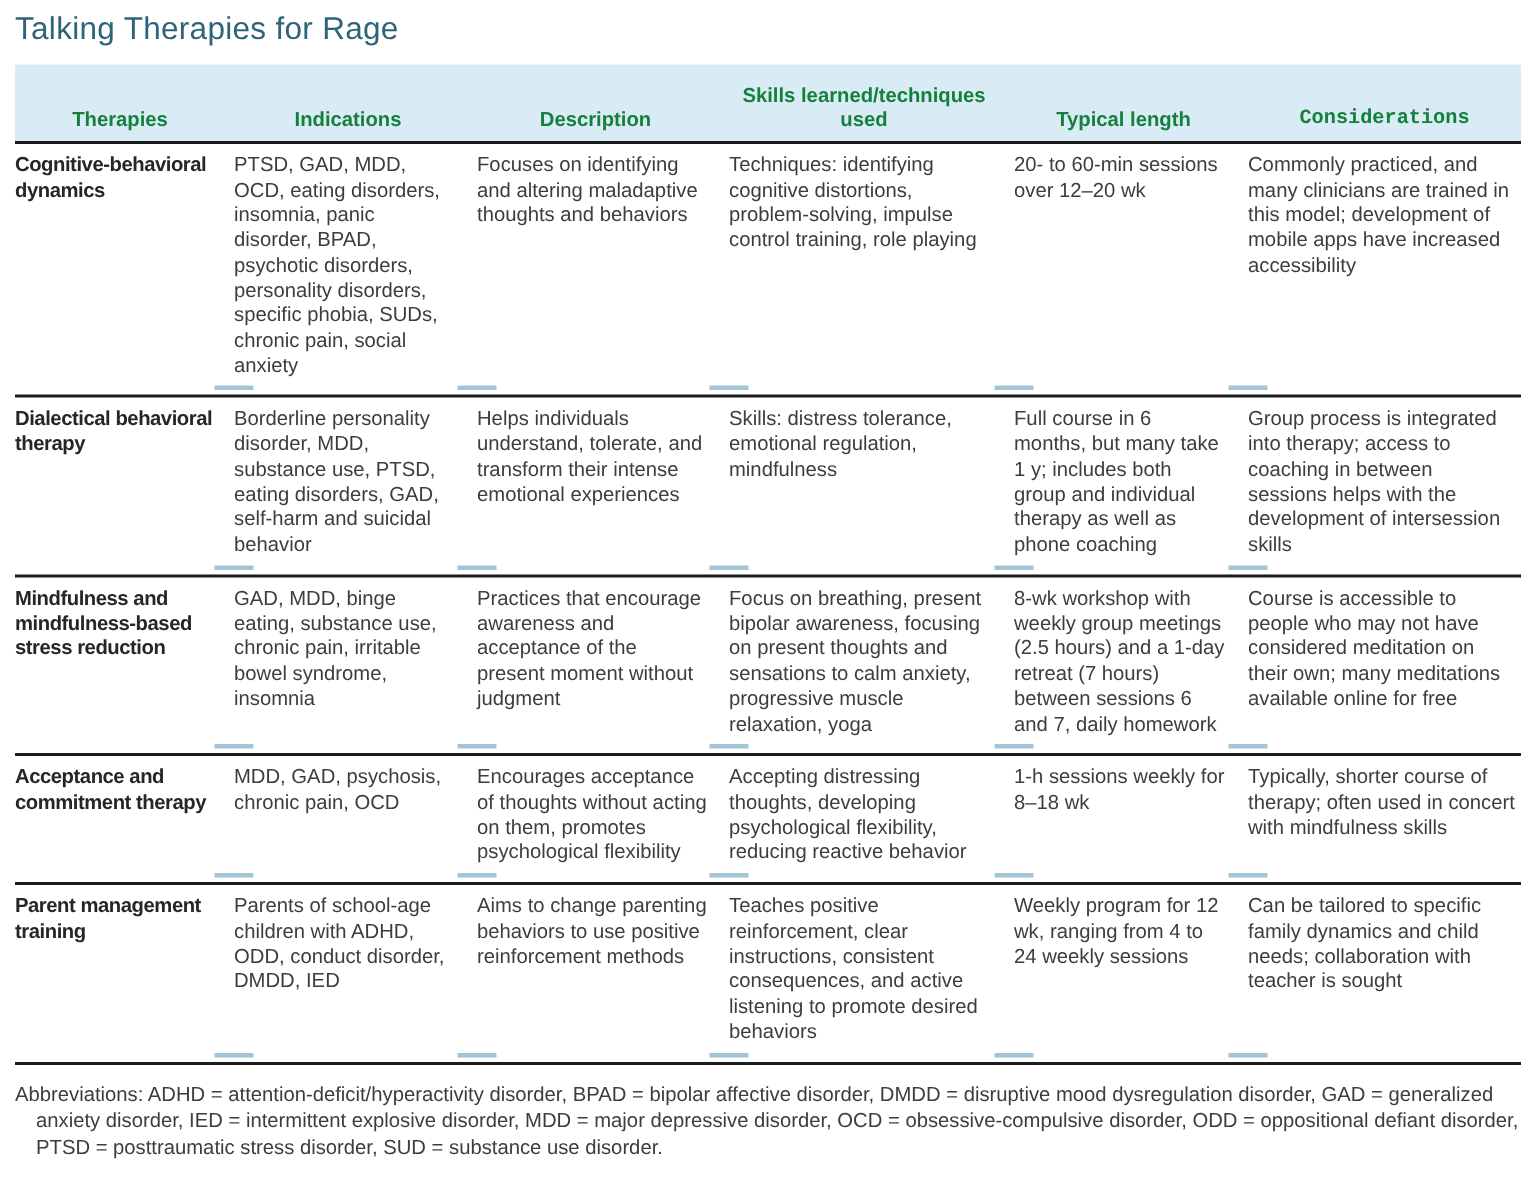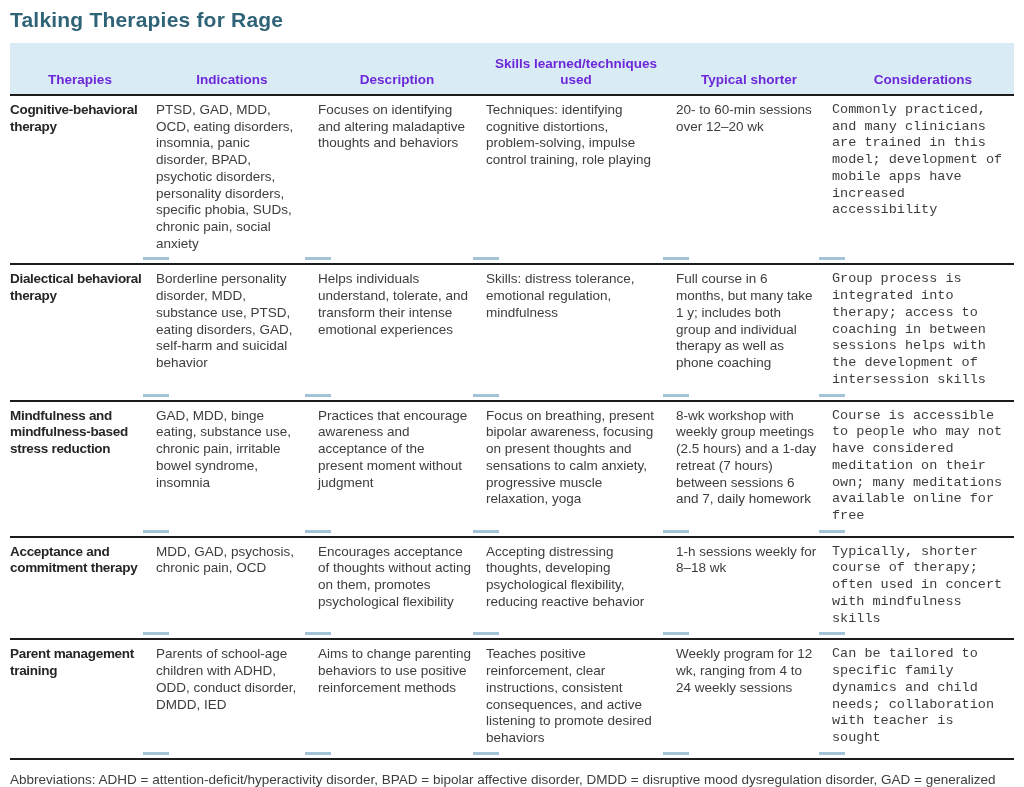--- a/index.html
+++ b/index.html
@@ -16,50 +16,50 @@
     width:1024px;height:787px;
     font-family:"Liberation Sans", sans-serif;
     -webkit-font-smoothing:antialiased;
   }
   .page{padding:8px 10px 0 10px;width:1004px;box-sizing:content-box;}
   .table-label{
     color:var(--accent-teal);font-weight:bold;font-size:15px;
     margin:2px 0 5px 0;
   }
   .table-title{
-    color:var(--accent-teal);font-weight:bold;font-size:21px;
+    color:var(--accent-teal);font-weight:normal;font-size:21px;
     margin:0 0 11px 0;letter-spacing:0.2px;
   }
   table.therapies-table{
     border-collapse:separate;border-spacing:0;table-layout:fixed;
     width:1004px;
   }
   col.c1{width:146px}col.c2{width:162px}col.c3{width:168px}
   col.c4{width:190px}col.c5{width:156px}col.c6{width:182px}
   thead th{
     background:var(--header-bg);
-    font-size:13.5px;font-weight:bold;color:#6d28d9;
+    font-size:13.5px;font-weight:bold;color:#15803d;
     vertical-align:bottom;text-align:center;
     padding:13px 10px 6px 0;
     border-bottom:2px solid var(--rule-dark);
     line-height:1.18;
   }
   thead th:first-child{text-align:center;padding-right:6px;}
-  thead th:last-child{padding-right:0;}
+  thead th:last-child{padding-right:0;font-family:Liberation Mono, monospace;}
   tbody td{
     font-size:13.5px;color:var(--body-text);
     vertical-align:top;text-align:left;
     padding:6px 14px 11px 0;
     line-height:1.24;
     border-bottom:2px solid var(--rule-dark);
     position:relative;
     word-wrap:break-word;
   }
   tbody td:first-child{padding-right:6px;}
-  tbody td:last-child{padding-right:4px;font-family:Liberation Mono, monospace;}
+  tbody td:last-child{padding-right:4px;}
   tbody td.therapy-name{
     font-weight:bold;color:var(--name-text);letter-spacing:-0.3px;
   }
   
   tbody td + td::after{
     content:"";position:absolute;left:-13px;bottom:3px;
     width:26px;height:3px;background:var(--tick-blue);
   }
   .footnote{
     margin:11px 0 0 0;
@@ -81,27 +81,27 @@
       <col class="c4">
         <col class="c5">
         <col class="c6">
     </colgroup>
     <thead>
       <tr>
         <th>Therapies</th>
         <th>Indications</th>
         <th>Description</th>
         <th>Skills learned/techniques used</th>
-        <th>Typical shorter</th>
+        <th>Typical length</th>
         <th>Considerations</th>
       </tr>
     </thead>
     <tbody id="table-body">
   <tr>
-    <td class="therapy-name">Cognitive-behavioral therapy</td>
+    <td class="therapy-name">Cognitive-behavioral dynamics</td>
     <td>PTSD, GAD, MDD, OCD, eating disorders, insomnia, panic disorder, BPAD, psychotic disorders, personality disorders, specific phobia, SUDs, chronic pain, social anxiety</td>
     <td>Focuses on identifying and altering maladaptive thoughts and behaviors</td>
     <td>Techniques: identifying cognitive distortions, problem-solving, impulse control training, role playing</td>
     <td>20- to 60-min sessions over 12–20 wk</td>
     <td>Commonly practiced, and many clinicians are trained in this model; development of mobile apps have increased accessibility</td>
   </tr>
 
   <tr>
     <td class="therapy-name">Dialectical behavioral therapy</td>
     <td>Borderline personality disorder, MDD, substance use, PTSD, eating disorders, GAD, self-harm and suicidal behavior</td>

